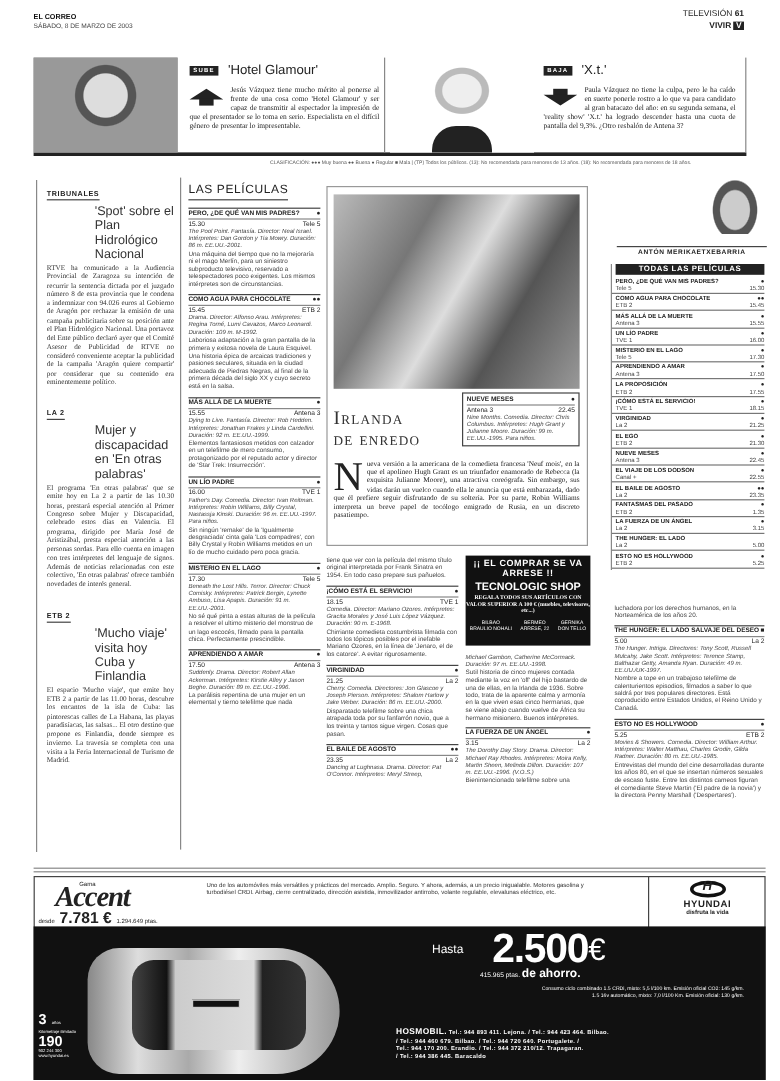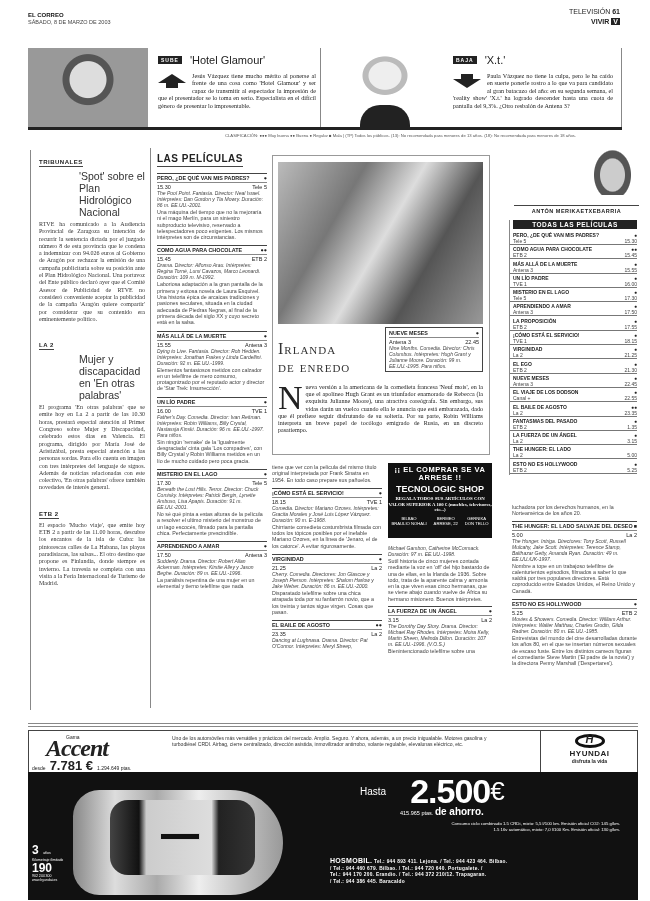--- a/index.html
+++ b/index.html
@@ -28,21 +28,21 @@
   .arrow-down::after { content:""; position:absolute; left:0; top:5px; border-left:14px solid transparent; border-right:14px solid transparent; border-top:9px solid #222; }
   .legend { left: 225px; top: 133px; width: 400px; font-family: "Liberation Sans", sans-serif; font-size: 4.2px; color: #555; white-space: nowrap; }
   
   .col-left { left: 30px; top: 150px; width: 115px; border-left: 1px solid #888; padding-left: 8px; height: 560px; }
   .kicker { font-family: "Liberation Sans", sans-serif; font-size: 6px; font-weight: bold; letter-spacing: 0.5px; border-bottom: 1px solid #444; display: inline-block; padding-bottom: 1px; margin-bottom: 3px; }
   .headline { font-family: "Liberation Sans", sans-serif; font-size: 10.5px; line-height: 12px; color: #333; margin-bottom: 3px; margin-left: 40px; }
   .body { font-size: 6px; line-height: 7.3px; text-align: justify; color: #333; }
   .col-left .story { margin-bottom: 10px; }
   
   .col-pel { left: 150px; top: 148px; width: 117px; border-left: 1px solid #888; padding-left: 6px; height: 560px; }
-  .pel-title { font-family: "Liberation Sans", sans-serif; font-size: 10px; font-weight: bold; letter-spacing: 0.5px; border-bottom: 1px solid #444; padding-bottom: 2px; margin-bottom: 6px; display: inline-block; }
+  .pel-title { font-family: "Liberation Sans", sans-serif; font-size: 10px; font-weight: normal; letter-spacing: 0.5px; border-bottom: 1px solid #444; padding-bottom: 2px; margin-bottom: 6px; display: inline-block; }
   .film { border-top: 1px solid #444; padding-top: 1px; margin-bottom: 5px; }
   .film-name { font-family: "Liberation Sans", sans-serif; font-size: 5.4px; font-weight: bold; display: flex; justify-content: space-between; }
   .film-meta { font-family: "Liberation Sans", sans-serif; font-size: 5.5px; display: flex; justify-content: space-between; border-top: 1px solid #888; margin-top: 1px; padding-top: 1px; }
   .film-cred { font-family: "Liberation Sans", sans-serif; font-size: 5px; line-height: 6px; font-style: italic; color: #444; }
   .film-desc { font-family: "Liberation Sans", sans-serif; font-size: 5.3px; line-height: 6.3px; color: #444; margin-top: 1px; }
   
   .feature-box { left: 272px; top: 155px; width: 218px; height: 300px; border: 1px solid #999; }
   .feature-photo { left: 278px; top: 162px; width: 205px; height: 162px; background: linear-gradient(120deg, #bbb, #777 30%, #ddd 50%, #555 70%, #999); }
   .comedia { left: 278px; top: 340px; font-family: "Liberation Serif", serif; font-size: 16px; line-height: 18px; letter-spacing: 1px; color: #333; font-variant: small-caps; }
   .nueve { left: 385px; top: 327px; width: 98px; border: 1px solid #444; background: #fff; padding: 2px 3px; }
@@ -135,20 +135,21 @@
     <div class="headline">'Spot' sobre el Plan Hidrológico Nacional</div>
     <div class="body">RTVE ha comunicado a la Audiencia Provincial de Zaragoza su intención de recurrir la sentencia dictada por el juzgado número 8 de esta provincia que le condena a indemnizar con 94.026 euros al Gobierno de Aragón por rechazar la emisión de una campaña publicitaria sobre su posición ante el Plan Hidrológico Nacional. Una portavoz del Ente público declaró ayer que el Comité Asesor de Publicidad de RTVE no consideró conveniente aceptar la publicidad de la campaña 'Aragón quiere compartir' por considerar que su contenido era eminentemente político.</div>
   </div>
   <div class="story">
     <div class="kicker">LA 2</div>
     <div class="headline">Mujer y discapacidad en 'En otras palabras'</div>
     <div class="body">El programa 'En otras palabras' que se emite hoy en La 2 a partir de las 10.30 horas, prestará especial atención al Primer Congreso sobre Mujer y Discapacidad, celebrado estos días en Valencia. El programa, dirigido por María José de Aristizábal, presta especial atención a las personas sordas. Para ello cuenta en imagen con tres intérpretes del lenguaje de signos. Además de noticias relacionadas con este colectivo, 'En otras palabras' ofrece también novedades de interés general.</div>
   </div>
   <div class="story">
     <div class="kicker">ETB 2</div>
+    <div class="headline">'Mucho viaje' visita hoy Cuba y Finlandia</div>
     <div class="body">El espacio 'Mucho viaje', que emite hoy ETB 2 a partir de las 11.00 horas, descubre los encantos de la isla de Cuba: las pintorescas calles de La Habana, las playas paradisíacas, las salsas... El otro destino que propone es Finlandia, donde siempre es invierno. La travesía se completa con una visita a la Feria Internacional de Turismo de Madrid.</div>
   </div>
 </div>
 
 <div class="abs col-pel">
   <div class="pel-title">LAS PELÍCULAS</div>
   <div class="film">
     <div class="film-name">
         <span>PERO, ¿DE QUÉ VAN MIS PADRES?</span>
         <span>●</span>

